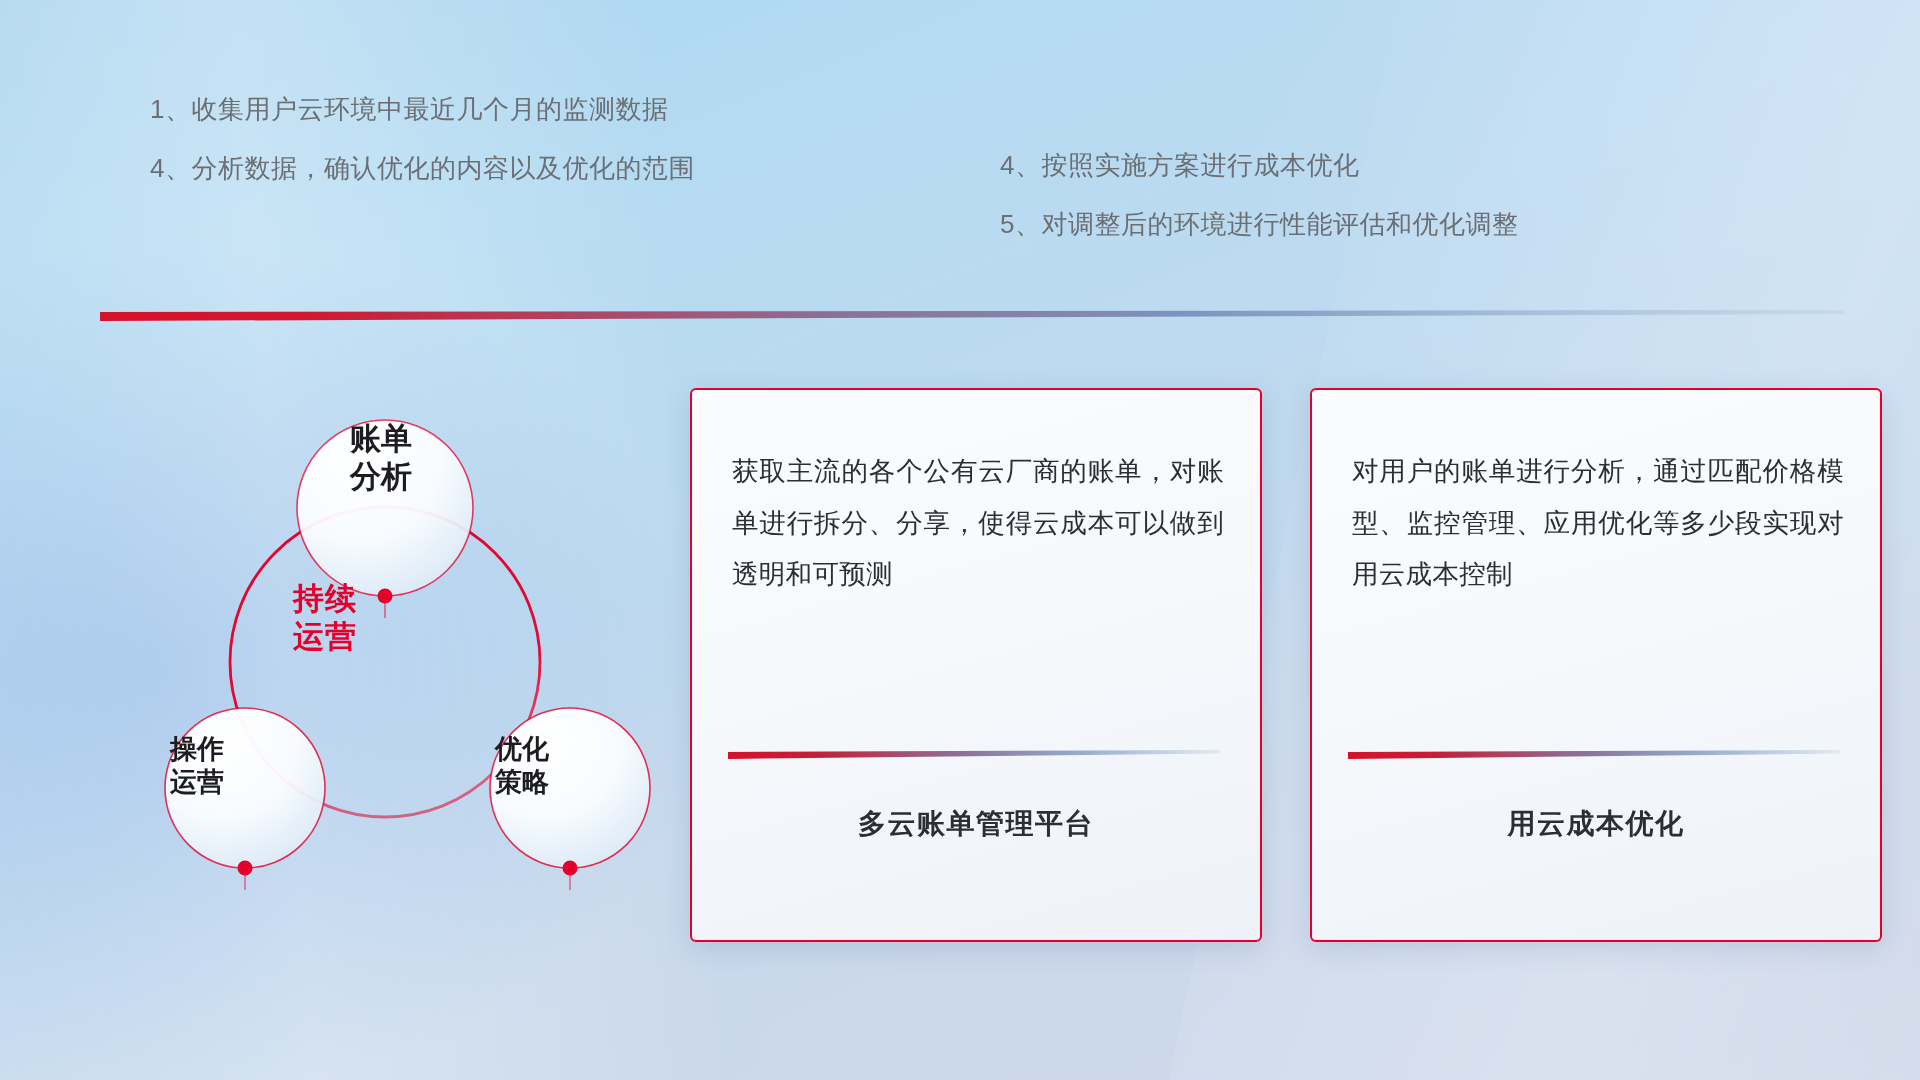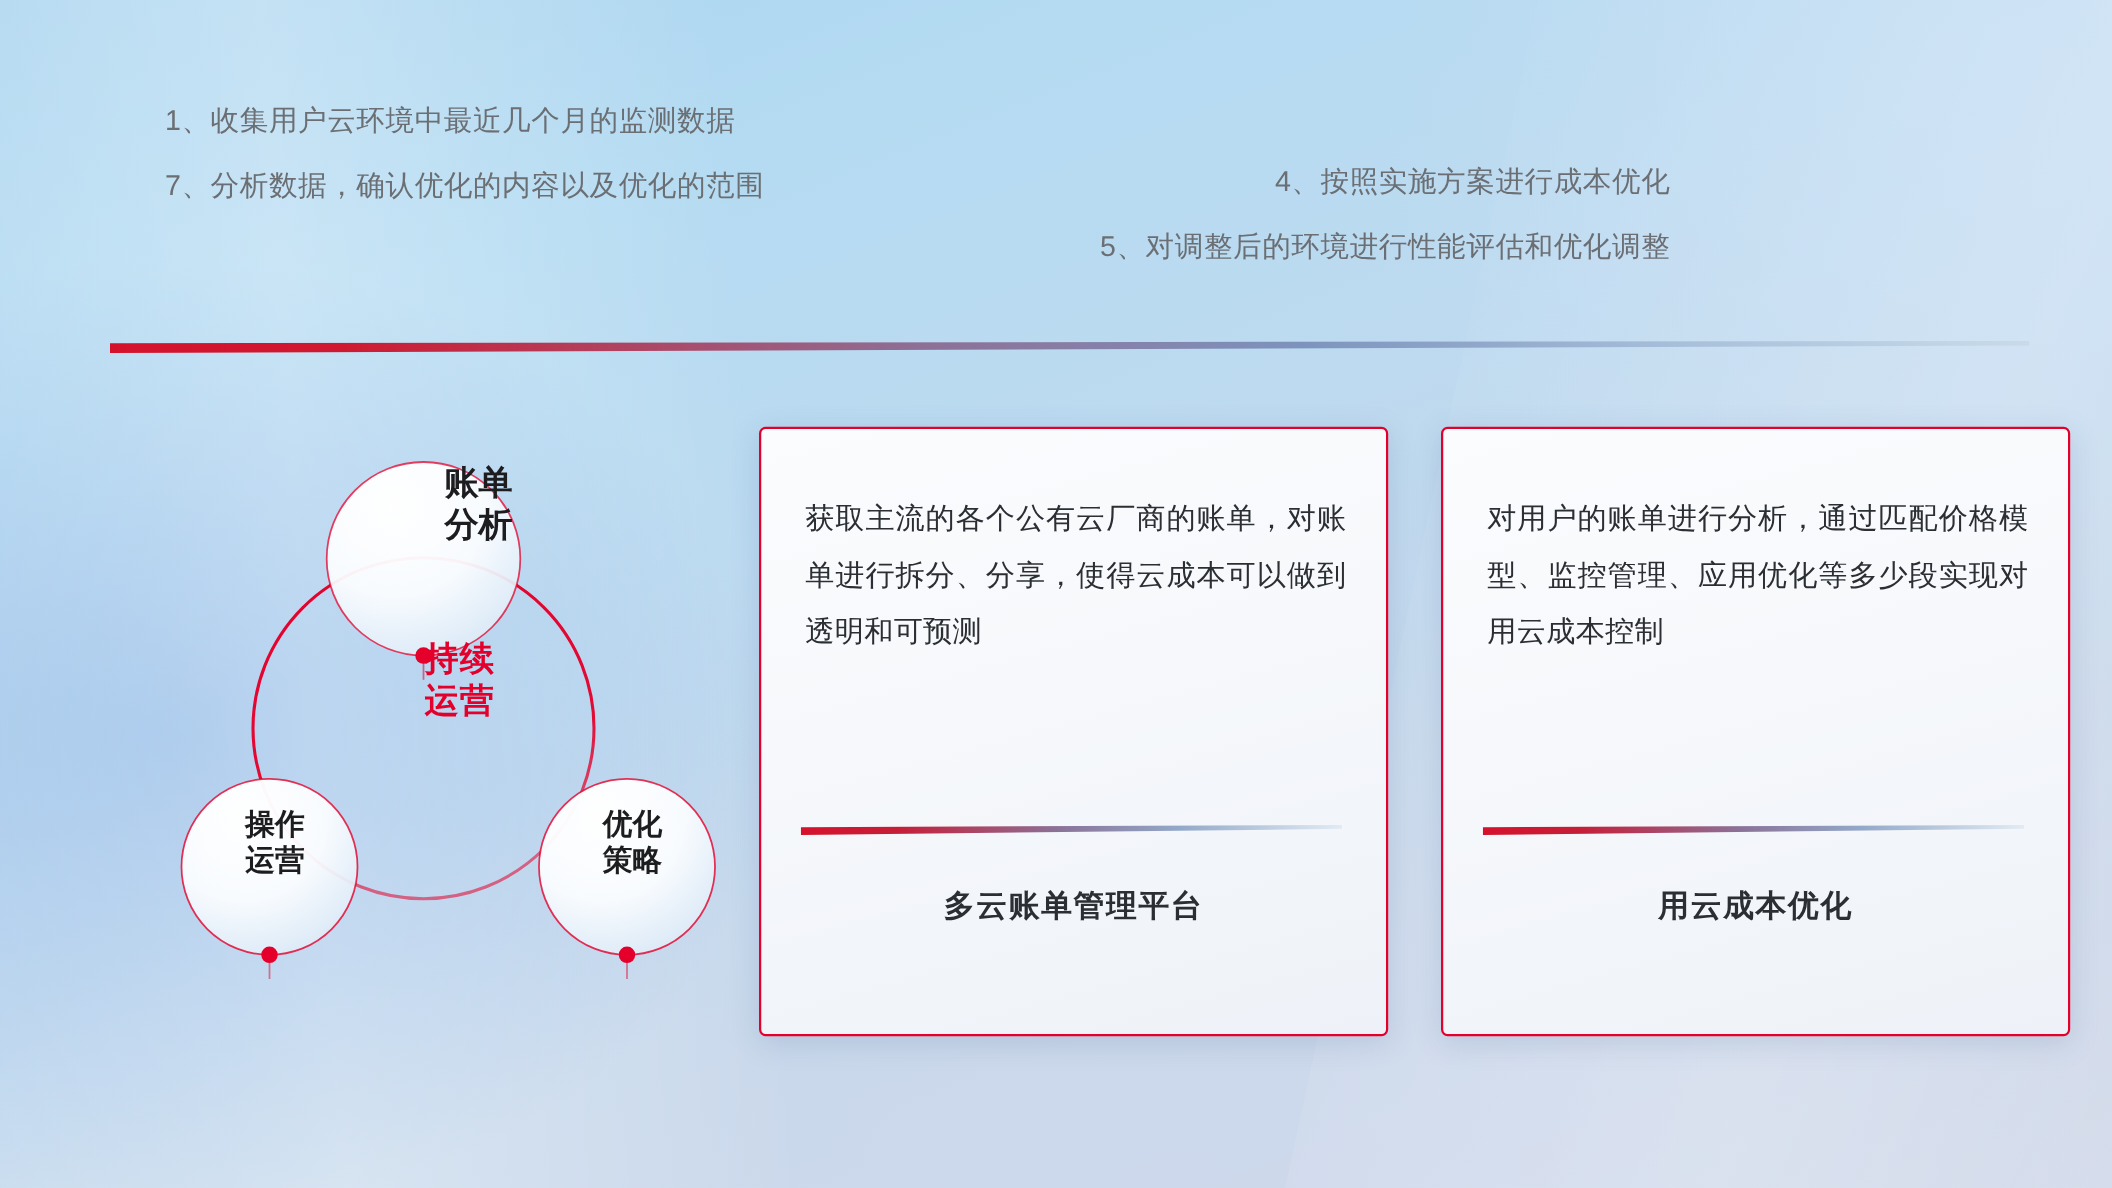--- a/index.html
+++ b/index.html
@@ -42,21 +42,21 @@
     transform: rotate(12deg);
     pointer-events: none;
   }
 
   
   .list-col {
     position: absolute;
     z-index: 4;
   }
   #list-left  { left: 150px; top: 96px; }
-  #list-right { left: 1000px; top: 152px; text-align: right; }
+  #list-right { left: 1000px; top: 152px; }
 
   .list-item {
     display: block;
     color: #6b6f74;
     font-size: 26px;
     line-height: 1.0;
     margin-bottom: 33px;
     white-space: nowrap;
     letter-spacing: 0.5px;
   }
@@ -75,21 +75,20 @@
   #diagram {
     position: absolute;
     left: 95px;
     top: 350px;
     width: 560px;
     height: 610px;
     z-index: 5;
   }
   .node-label {
     position: absolute;
-    text-align: center;
     color: #1d1d1f;
     font-weight: bold;
     line-height: 1.22;
     white-space: pre-line;
     pointer-events: none;
   }
   #label-top {
     left: 255px; top: 70px;
     width: 170px;
     font-size: 31px;
@@ -160,21 +159,21 @@
     letter-spacing: 1.5px;
   }
 </style>
 </head>
 <body>
 
 <div id="slide">
 
   <div class="list-col" id="list-left">
     <span class="list-item">1、收集用户云环境中最近几个月的监测数据</span>
-    <span class="list-item">7、分析数据，确认优化的内容以及优化的范围</span>
+    <span class="list-item">4、分析数据，确认优化的内容以及优化的范围</span>
   </div>
 
   <div class="list-col" id="list-right">
     <span class="list-item">4、按照实施方案进行成本优化</span>
     <span class="list-item">5、对调整后的环境进行性能评估和优化调整</span>
   </div>
 
   <svg id="top-divider" viewBox="0 0 1745 12" preserveAspectRatio="none">
     <defs>
       <linearGradient id="gradTop" x1="0" y1="0" x2="1" y2="0">

